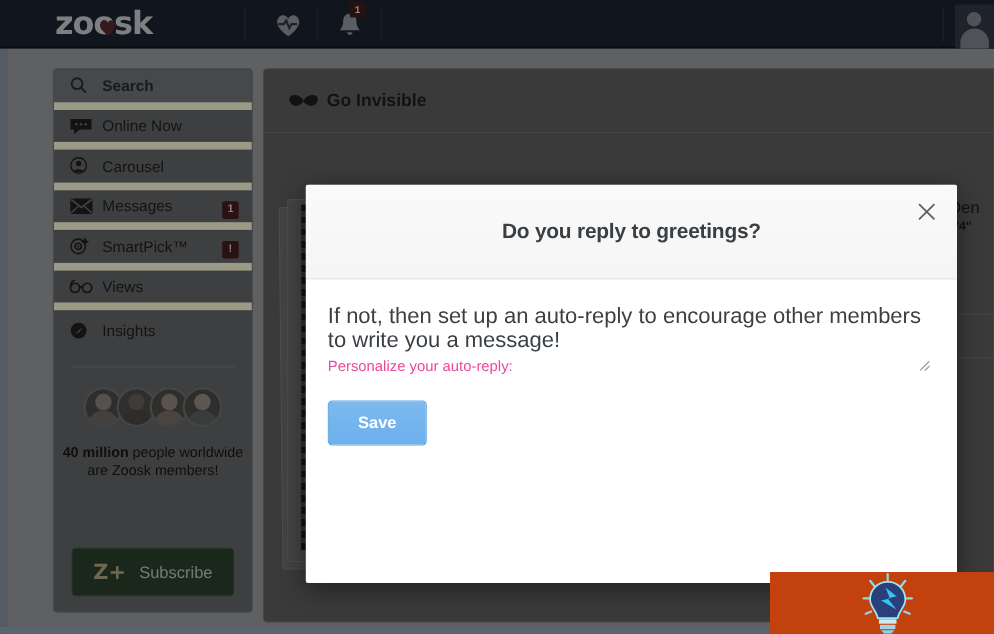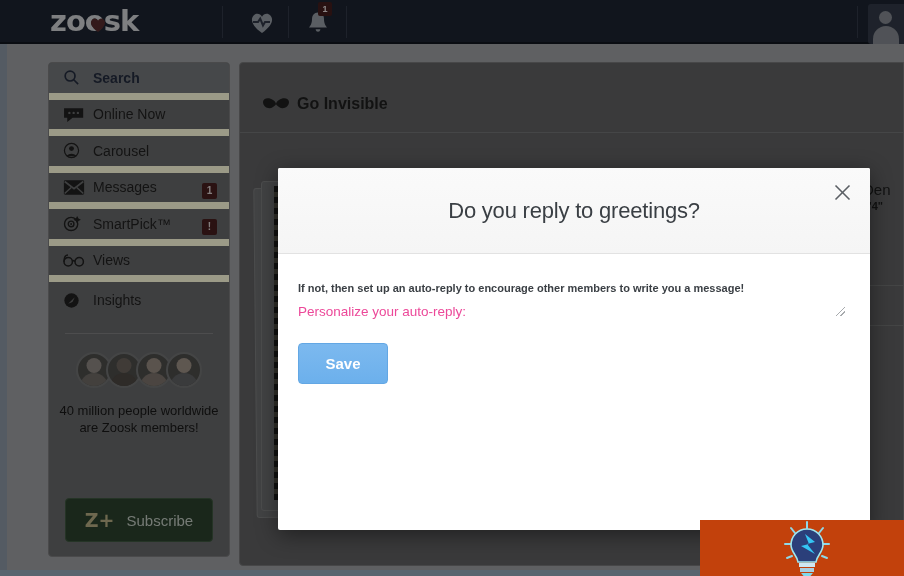--- a/index.html
+++ b/index.html
@@ -142,21 +142,21 @@
   .face .fb { position: absolute; left: 50%; top: 19px; transform: translateX(-50%);
     width: 28px; height: 20px; border-radius: 14px 14px 0 0; background: #6e675f; }
   .face.f2 .fh { background: #6d5f53; } .face.f2 .fb { background: #4e443c; }
   .face.f3 .fh { background: #9a8472; } .face.f3 .fb { background: #7e6f62; }
   .face.f4 .fh { background: #a08a78; } .face.f4 .fb { background: #5d5f63; }
   .promo-text {
     margin-top: 14px;
     font-size: 13px; line-height: 17px;
     color: #161616;
   }
-  .promo-text b { font-weight: normal; margin-top: 26px; }
+  .promo-text b { font-weight: bold; margin-top: 26px; }
   .subscribe-btn {
     position: absolute; left: 16px; right: 16px; bottom: 14px;
     height: 44px;
     background: #1d4420;
     border: 1px solid #2d5a2f;
     border-radius: 4px;
     display: flex; align-items: center; justify-content: center;
     gap: 12px;
     color: #b7c7b7;
     font-size: 15px;
@@ -173,21 +173,20 @@
     border: 1px solid #717375;
     border-radius: 4px 0 0 4px;
     overflow: hidden;
   }
   .main-head {
     height: 58px;
     border-bottom: 1px solid #6f7173;
     display: flex; align-items: center;
     padding-left: 21px;
     gap: 6px;
-    margin-top: 12px;
   }
   .go-invisible {
     font-size: 16px; font-weight: bold; color: #1d1d1d;
   }
   .mask-icon { width: 30px; height: 16px; }
   .crumbs {
     height: 40px;
     display: flex; align-items: stretch;
     border-bottom: 1px solid #6a6c6e;
     background: #5a5c5e;
@@ -253,35 +252,35 @@
     overflow: hidden;
   }
   .modal-header {
     position: relative;
     height: 86px;
     background: linear-gradient(180deg,#fafafa 0%,#f5f5f5 100%);
     border-bottom: 1px solid #e2e2e2;
     display: flex; align-items: center; justify-content: center;
   }
   .modal-title {
-    font-size: 22px; font-weight: normal; color: #3a3f44;
+    font-size: 19px; font-weight: bold; color: #3a3f44;
     letter-spacing: -0.2px;
   }
   .modal-close {
     position: absolute; right: 16px; top: 12px;
     width: 24px; height: 24px;
     display: flex; align-items: center; justify-content: center;
     cursor: pointer;
   }
   .modal-close svg { width: 17px; height: 17px; stroke: #5a5f64; stroke-width: 1.6; }
   .modal-body {
     padding: 24px 22px 0 20px;
   }
   .body-head {
-    font-size: 11px; font-weight: bold; color: #3a3f44;
+    font-size: 20px; font-weight: normal; color: #3a3f44;
     line-height: 21px;
     max-width: 540px;
   }
   .body-sub {
     margin-top: 5px;
     font-size: 13.5px; color: #ec4899;
   }
   .reply-area {
     position: relative;
     margin-top: 13px;

